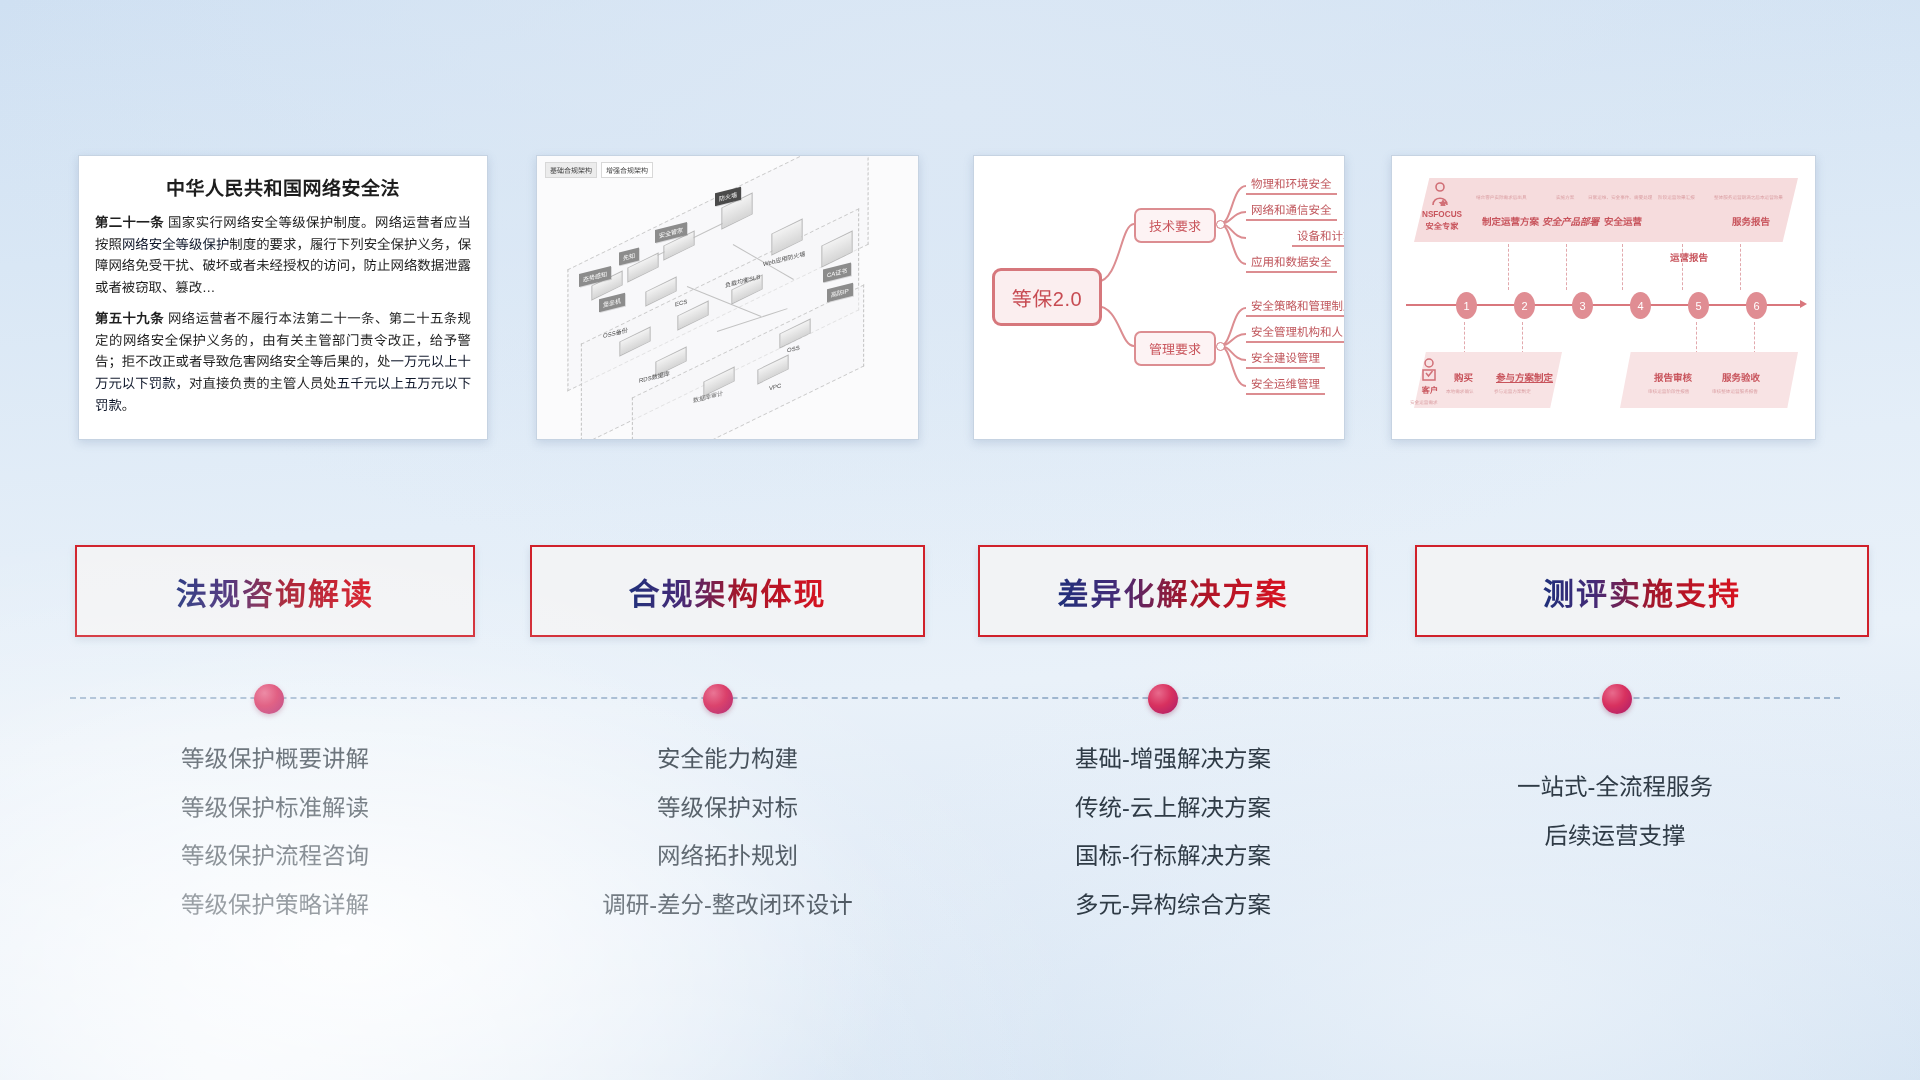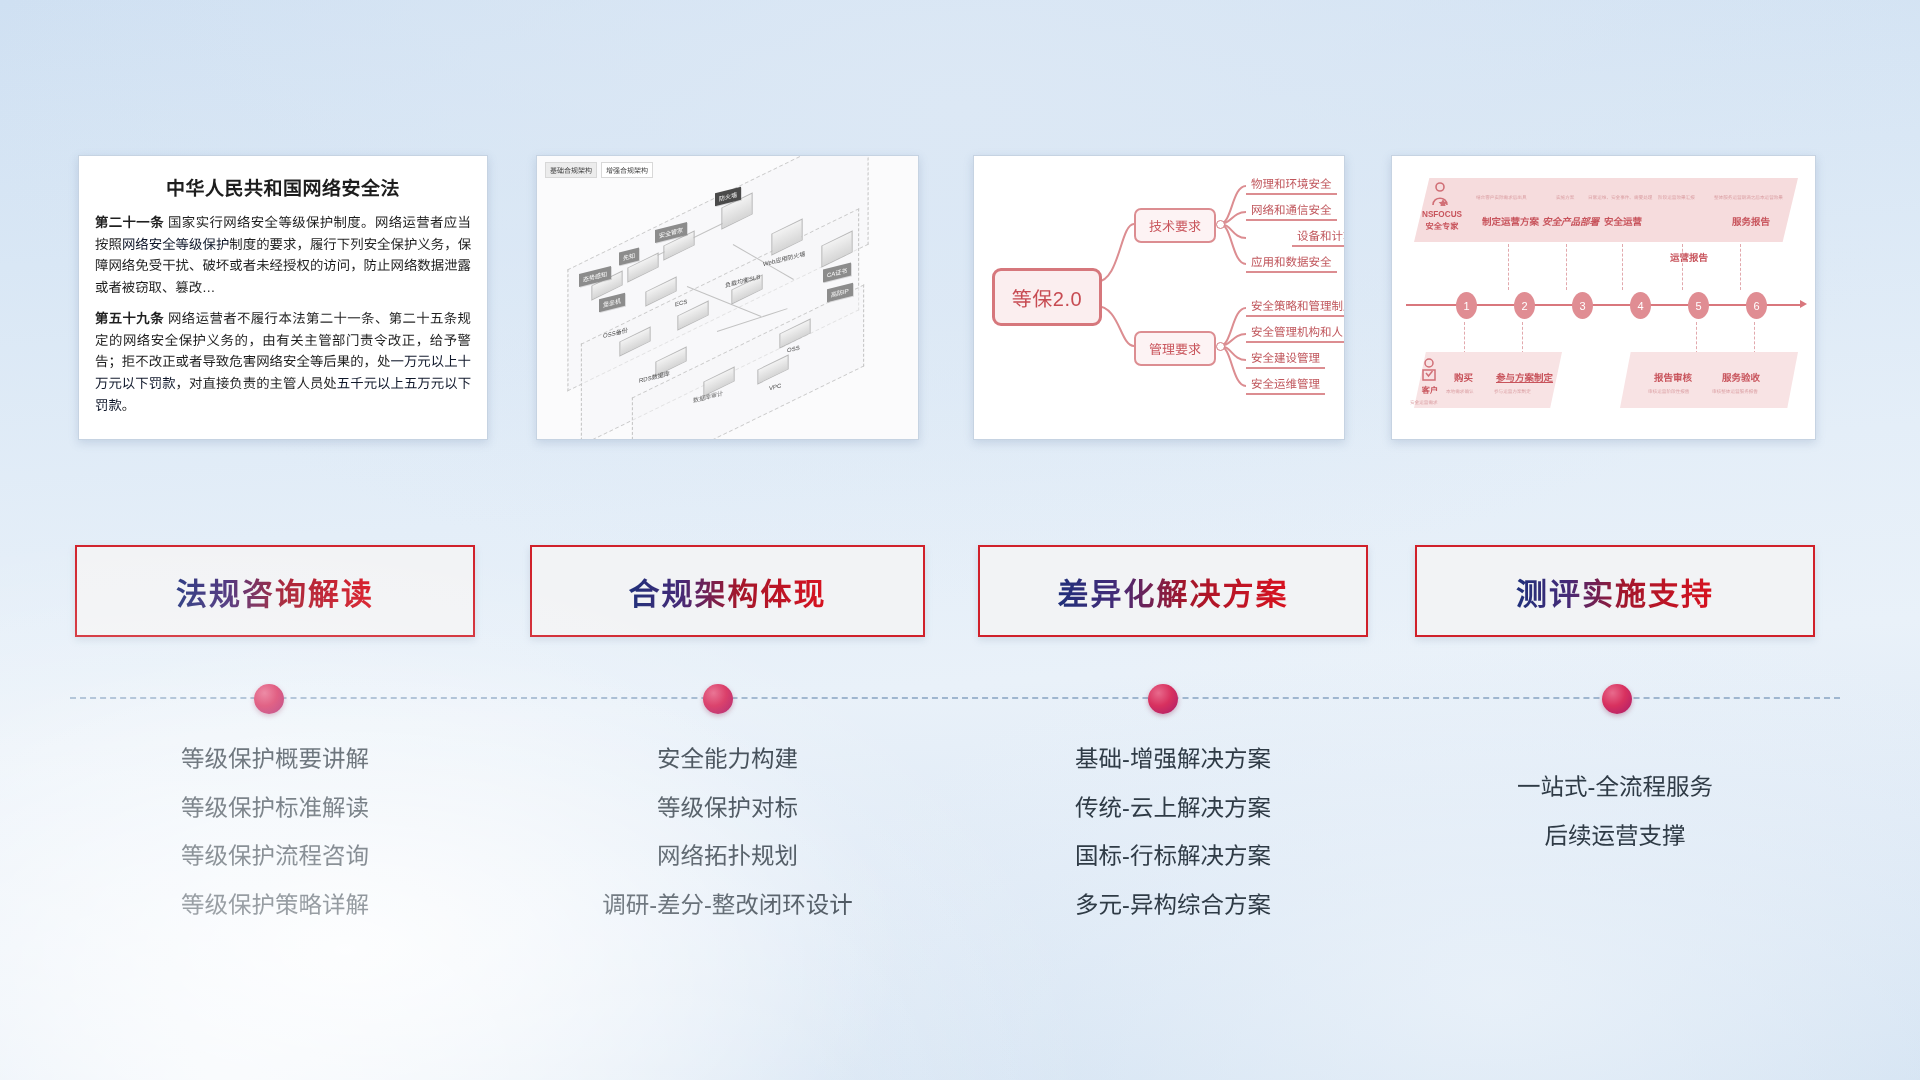--- a/index.html
+++ b/index.html
@@ -210,21 +210,21 @@
   }
   .title-box span {
     font-size: 31px; font-weight: bold; letter-spacing: 2px;
     background: linear-gradient(90deg, #1f2f7a 0%, #452a77 26%, #a3172b 55%, #d9121f 100%);
     -webkit-background-clip: text; background-clip: text;
     -webkit-text-fill-color: transparent; color: #a3172b;
   }
   .tb-1 { left: 75px;  width: 400px; }
   .tb-2 { left: 530px; width: 395px; }
   .tb-3 { left: 978px; width: 390px; }
-  .tb-4 { left: 1415px;width: 400px; }
+  .tb-4 { left: 1415px;width: 454px; }
 
   
   .timeline {
     position: absolute; left: 70px; top: 697px; width: 1770px; height: 3px;
     border-top: 2px dashed #9fb6cf;
   }
   .tl-dot {
     position: absolute; top: 684px; width: 30px; height: 30px; border-radius: 50%;
     background: radial-gradient(circle at 35% 30%, #e86a8c 0%, #d8315f 45%, #a81b6b 100%);
     box-shadow: 0 2px 5px rgba(140,40,80,0.35);

